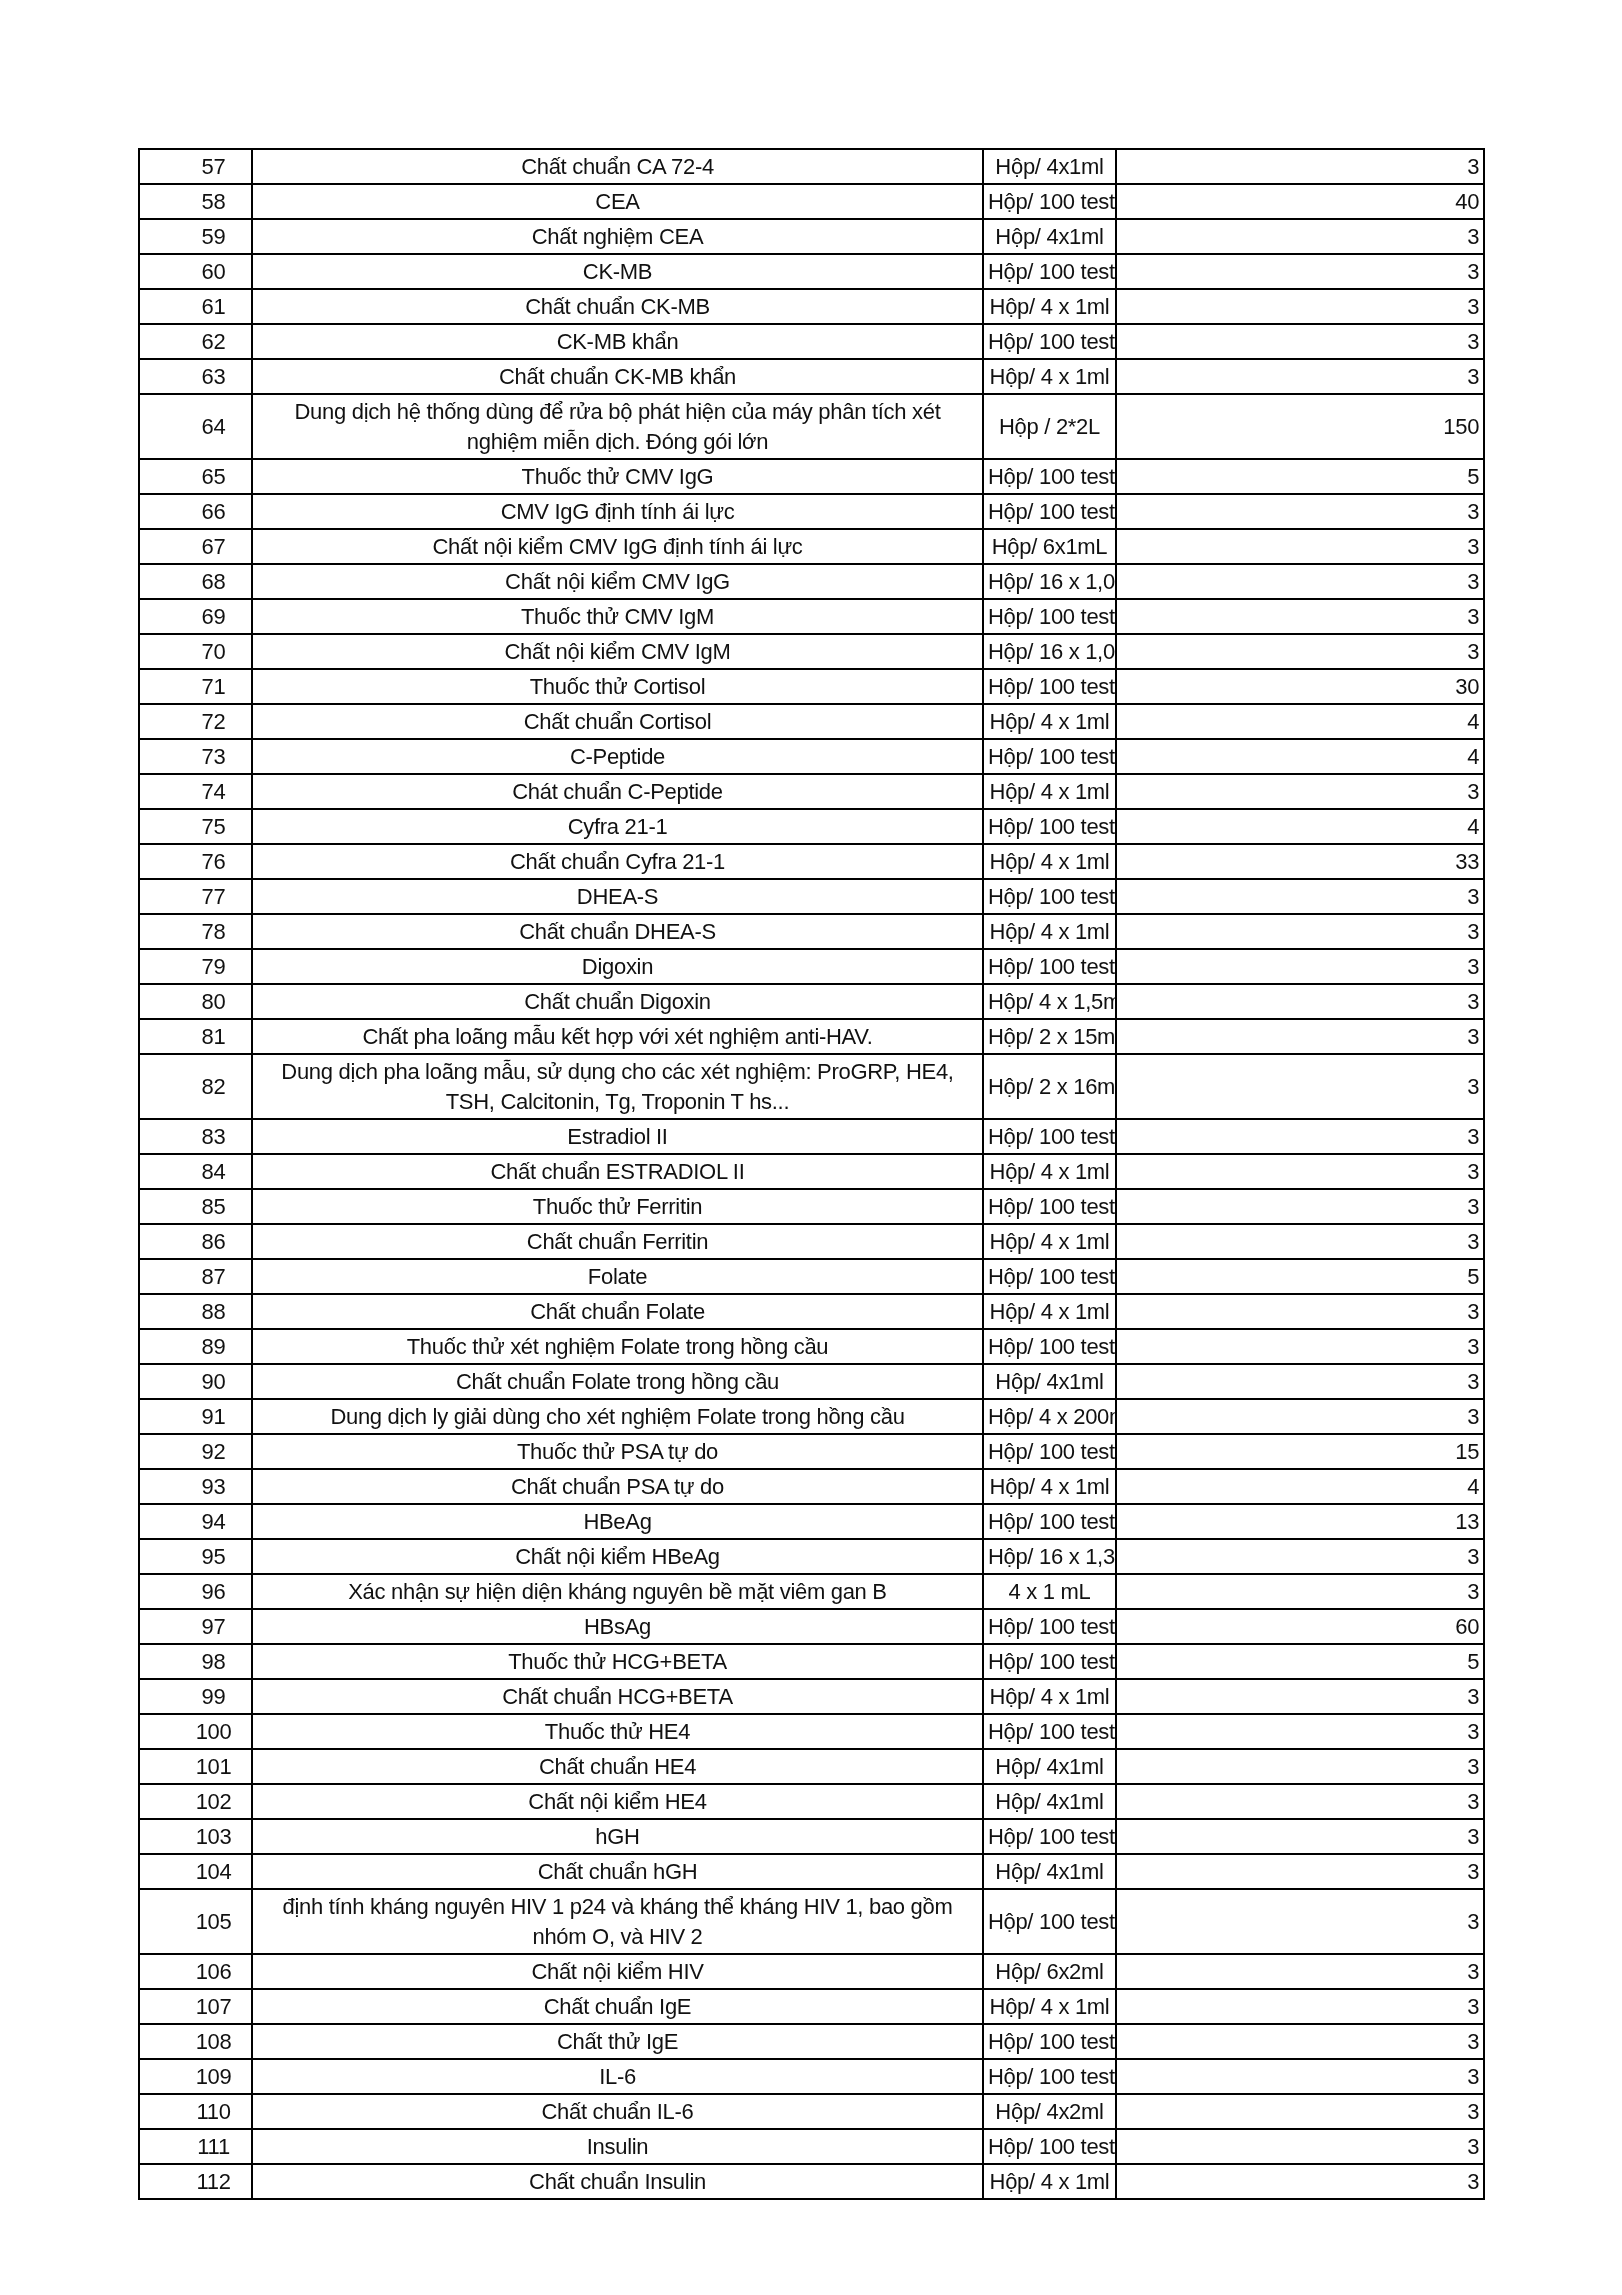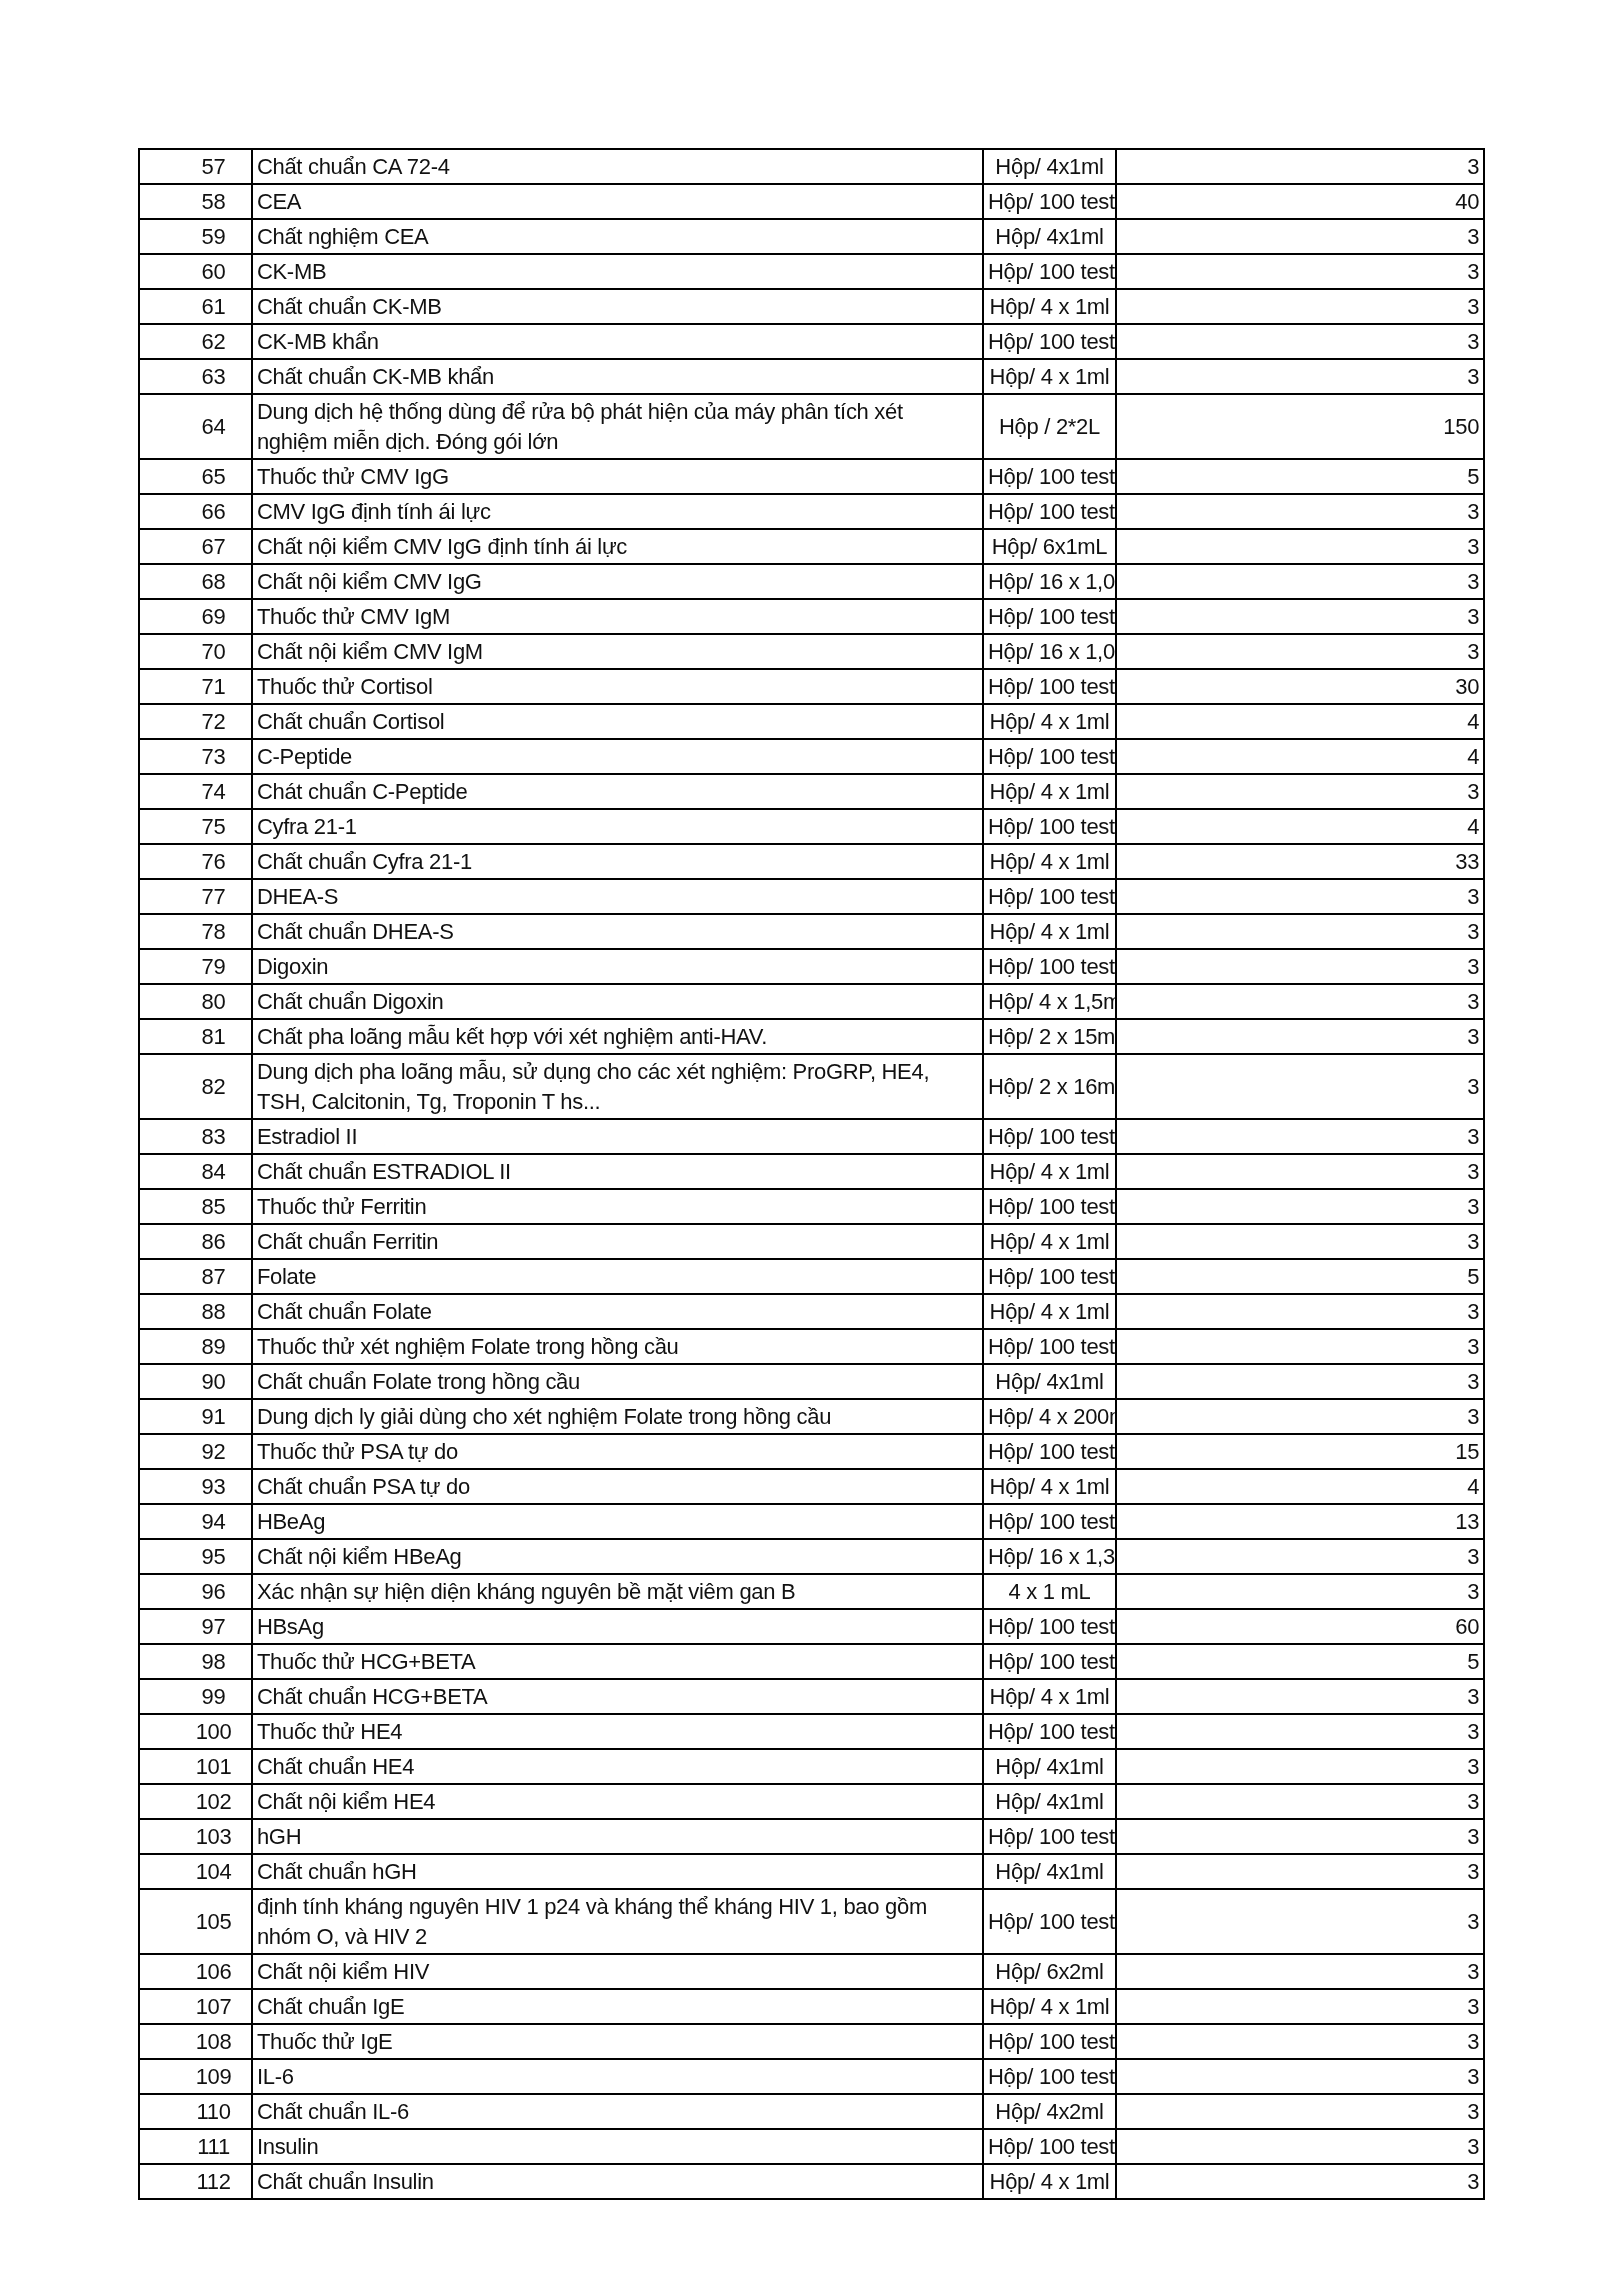--- a/index.html
+++ b/index.html
@@ -19,21 +19,21 @@
     table.items col.c-unit { width: 133px; }
     table.items col.c-qty { width: 368px; }
     table.items td {
       border-left: 2px solid #000; border-right: 2px solid #000;
       border-top: 2px solid #000; border-bottom: 2.6px solid #000;
       font-size: 22px; line-height: 33px; height: 29px;
       padding: 0 3.9px; vertical-align: middle; white-space: nowrap; overflow: hidden;
       letter-spacing: -0.3px;
     }
     table.items td.no { text-align: center; padding-left: 40px; }
-    table.items td.name { text-align: left; margin-left: 40px; }
+    table.items td.name { text-align: center; margin-left: 40px; }
     table.items td.unit { text-align: center; }
     table.items td.qty { text-align: right; padding-right: 3.9px; }
     table.items tr.tall td { height: 63px; }
     table.items tr.tall td.name { white-space: normal; line-height: 30px; }
   </style>
 </head>
 <body>
 
 <div class="page">
   <table class="items">
@@ -345,21 +345,21 @@
           <td class="qty">3</td>
         </tr>
         <tr>
           <td class="no">107</td>
           <td class="name">Chất chuẩn IgE</td>
           <td class="unit">Hộp/ 4 x 1ml</td>
           <td class="qty">3</td>
         </tr>
         <tr>
           <td class="no">108</td>
-          <td class="name">Thuốc thử IgE</td>
+          <td class="name">Chất thử IgE</td>
           <td class="unit">Hộp/ 100 tests</td>
           <td class="qty">3</td>
         </tr>
         <tr>
           <td class="no">109</td>
           <td class="name">IL-6</td>
           <td class="unit">Hộp/ 100 tests</td>
           <td class="qty">3</td>
         </tr>
         <tr>

